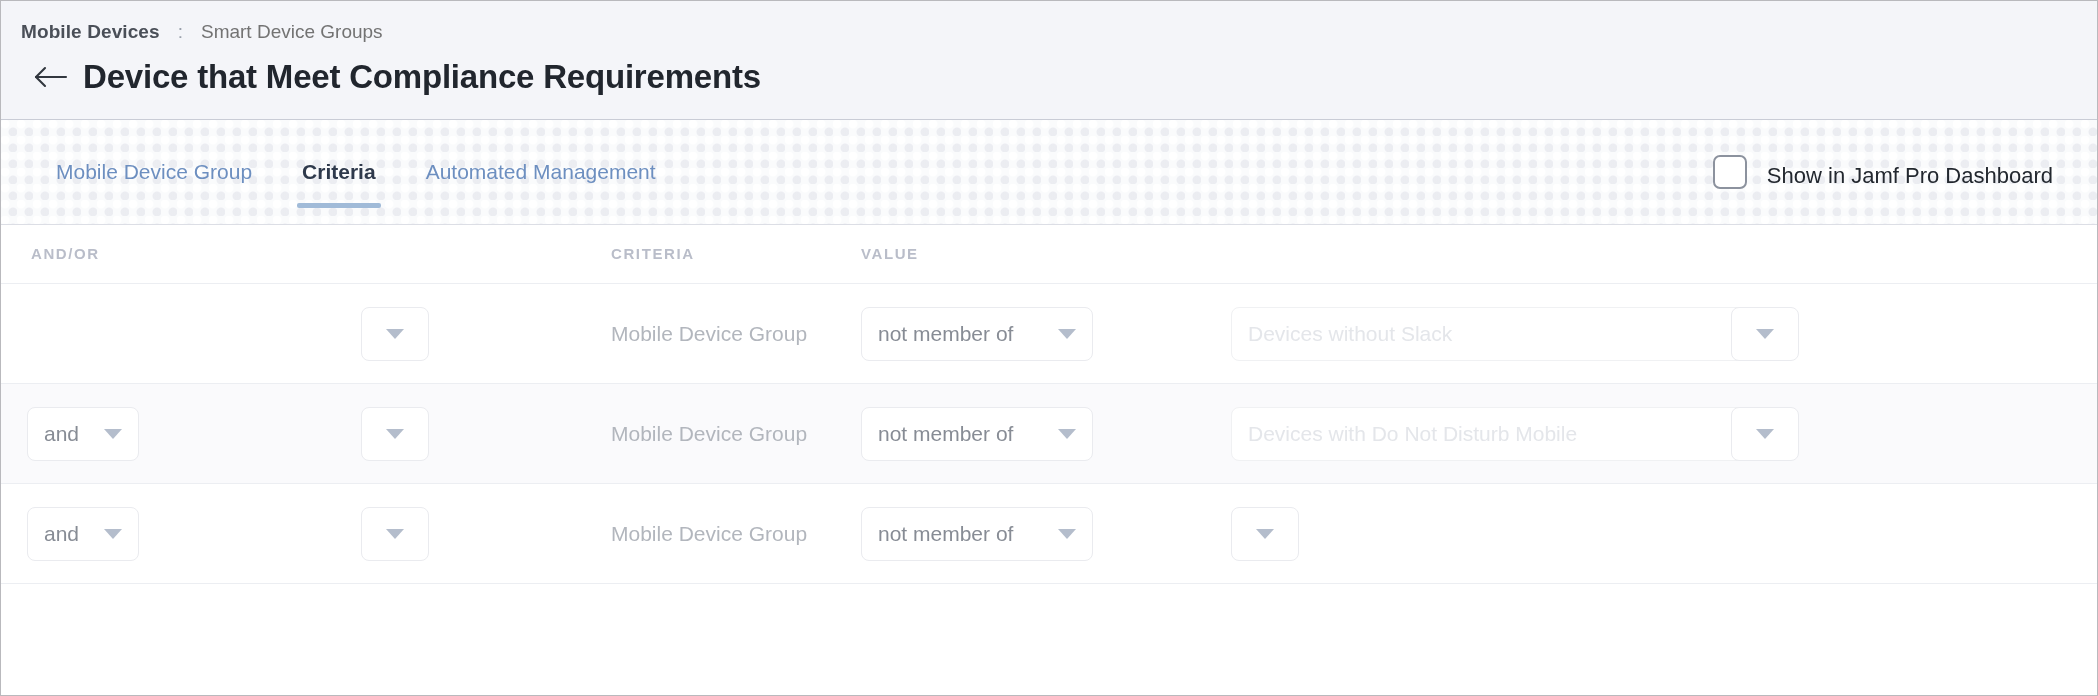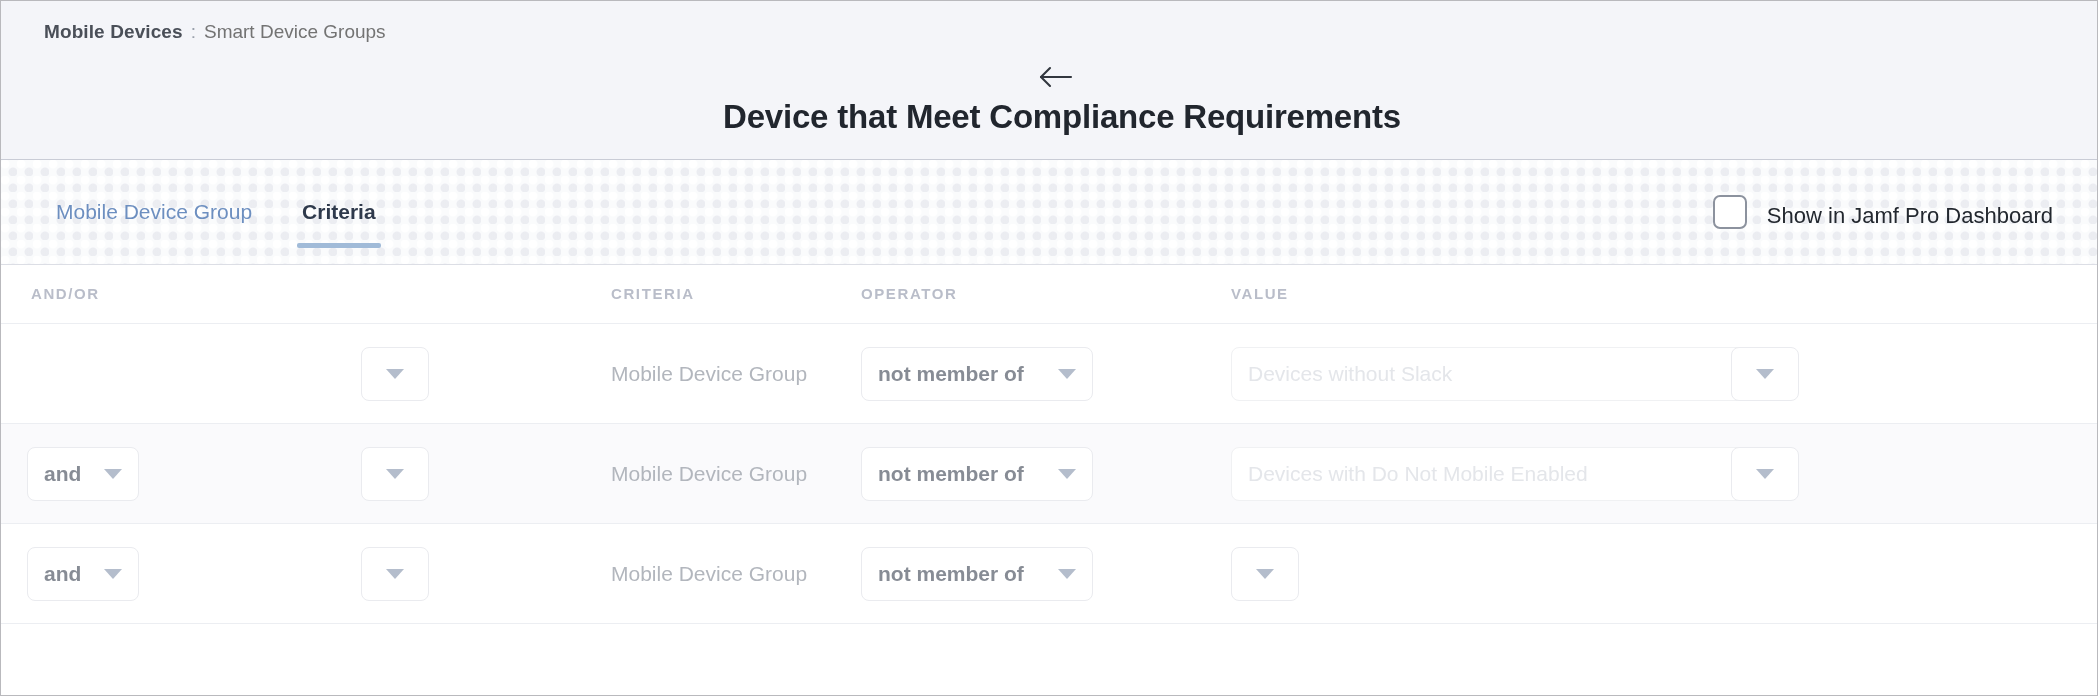--- a/index.html
+++ b/index.html
@@ -24,22 +24,22 @@
   
   .page-header {
     background: #f4f5f9;
     padding: 18px 0 22px 0;
     border-bottom: 1px solid #c9ccd6;
   }
 
   .breadcrumb {
     display: flex;
     align-items: flex-end;
-    gap: 8px;
-    padding-left: 43px;
+    gap: 18px;
+    padding-left: 20px;
     font-size: 19px;
     line-height: 26px;
     margin-bottom: 12px;
   }
   .breadcrumb-parent {
     color: #4a4f58;
     font-weight: bold;
     letter-spacing: .1px;
   }
   .breadcrumb-sep {
@@ -47,22 +47,21 @@
     font-weight: normal;
   }
   .breadcrumb-current {
     color: #737373;
     font-weight: normal;
   }
 
   .title-row {
     display: flex;
     align-items: center;
-    padding-left: 14px;
-    flex-direction: column;
+    padding-left: 30px;
   }
   .back-arrow {
     width: 40px;
     height: 40px;
     display: flex;
     align-items: center;
     justify-content: center;
     color: #32373f;
     cursor: pointer;
     flex: 0 0 auto;
@@ -197,21 +196,20 @@
     display: flex;
     align-items: center;
     justify-content: space-between;
     padding: 0 16px;
     cursor: pointer;
   }
   .sel-text {
     font-size: 21px;
     color: #878c95;
     white-space: nowrap;
-    font-weight: bold;
   }
   .caret {
     width: 0; height: 0;
     border-left: 9px solid transparent;
     border-right: 9px solid transparent;
     border-top: 10px solid #b4bdcc;
     margin-left: 14px;
     flex: 0 0 auto;
   }
 
@@ -278,40 +276,40 @@
 
   <div class="tab-bar">
 
     <div class="tabs">
       <div class="tab">
         <span>Mobile Device Group</span>
       </div>
       <div class="tab active">
         <span>Criteria</span>
       </div>
+      <div class="tab">
+        <span>Automated Management</span>
+      </div>
     </div>
 
     <div class="dashboard-check">
       <span class="checkbox"></span>
       <span class="checkbox-label">Show in Jamf Pro Dashboard</span>
     </div>
   </div>
 
   <div class="criteria-table">
 
     <div class="col-head-row">
       <div class="c-andor">
         <span class="col-head">AND/OR</span>
       </div>
       <div class="c-select"></div>
       <div class="c-criteria">
         <span class="col-head">CRITERIA</span>
-      </div>
-      <div class="c-operator">
-        <span class="col-head">OPERATOR</span>
       </div>
       <div class="c-value">
         <span class="col-head">VALUE</span>
       </div>
       <div class="c-extra"></div>
     </div>
 
     <div class="criteria-row">
       <div class="c-andor"></div>
       <div class="c-select">
@@ -356,21 +354,21 @@
         <span class="criteria-label">Mobile Device Group</span>
       </div>
       <div class="c-operator">
         <div class="sel sel-operator">
           <span class="sel-text">not member of</span>
           <span class="caret"></span>
         </div>
       </div>
       <div class="c-value">
         <div class="value-field">
-          <span class="value-text">Devices with Do Not Mobile Enabled</span>
+          <span class="value-text">Devices with Do Not Disturb Mobile</span>
         </div>
       </div>
       <div class="c-extra">
         <div class="sel sel-extra">
           <span class="caret"></span>
         </div>
       </div>
     </div>
 
     <div class="criteria-row">

